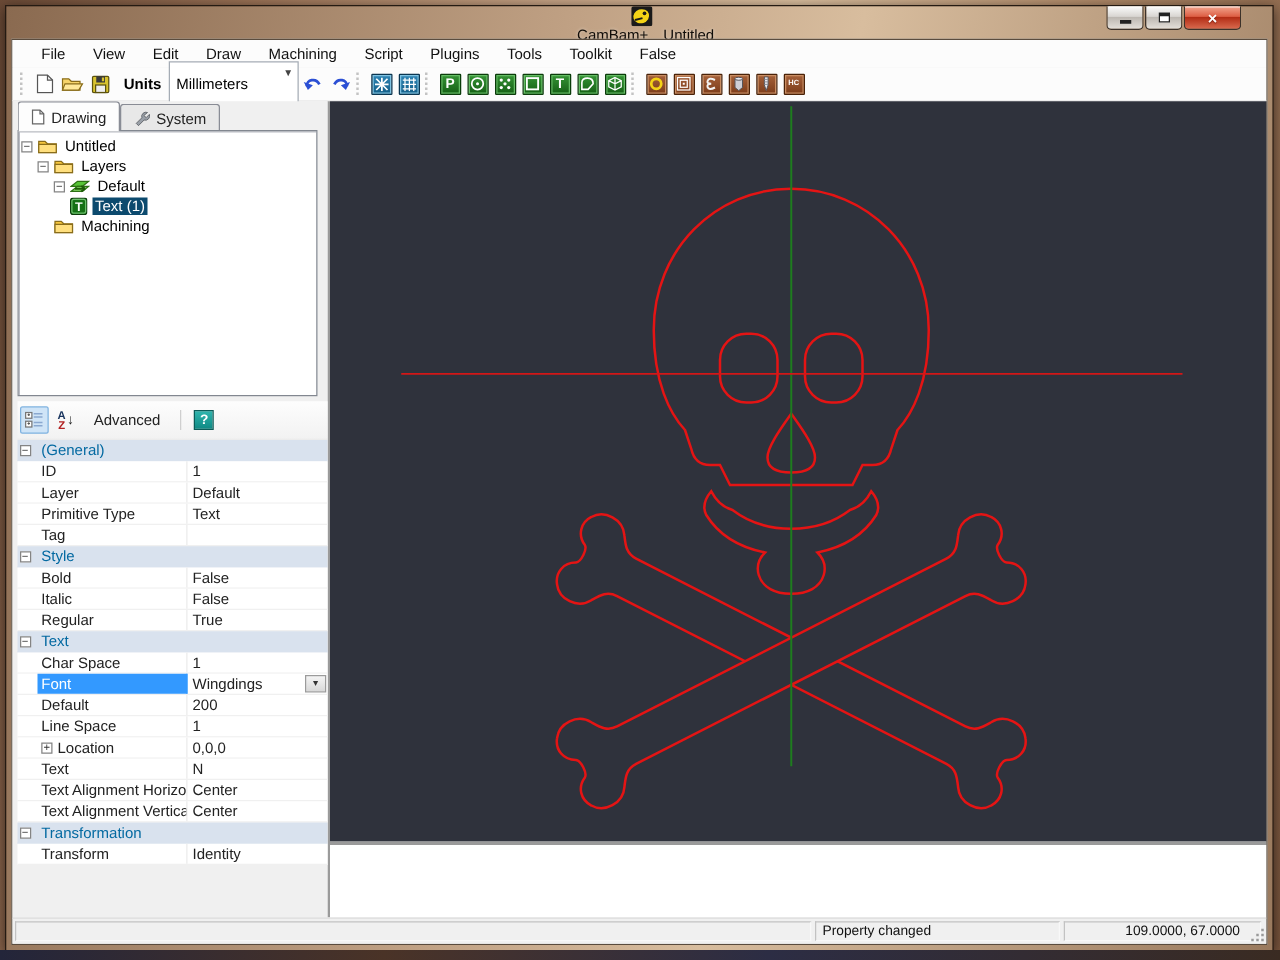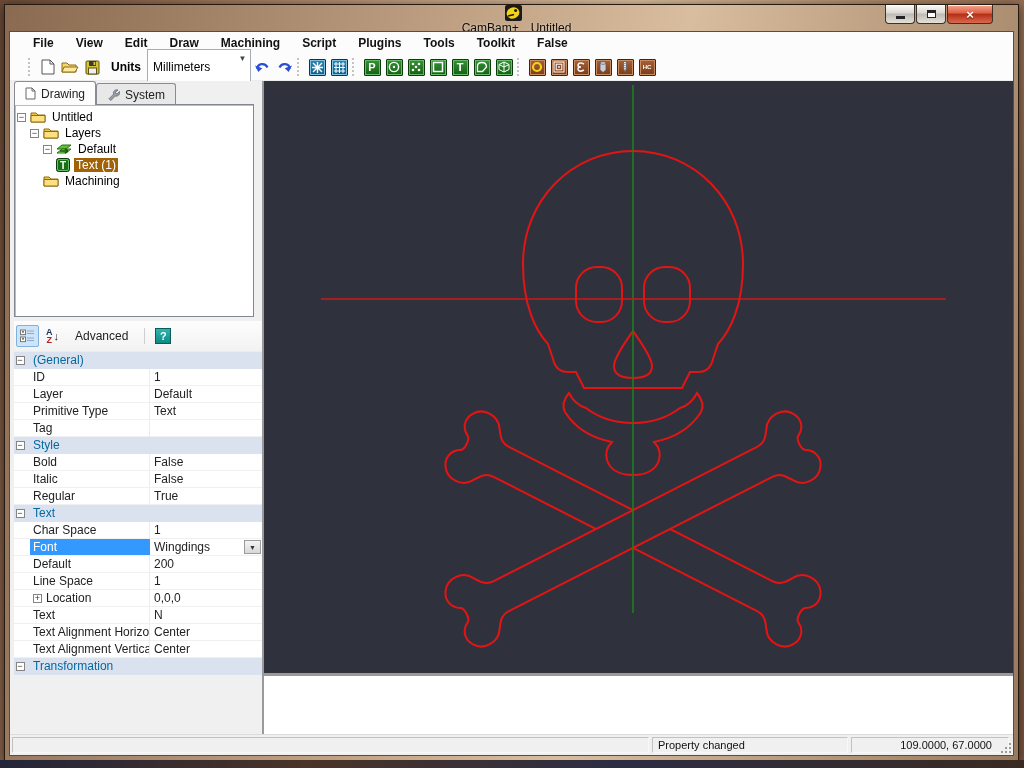--- a/index.html
+++ b/index.html
@@ -30,23 +30,23 @@
     background:linear-gradient(#f2a68f,#dd5f45 45%,#b32d16 50%,#d96a4e); }
   .glyph-min { width:9px; height:3px; background:#222; margin-top:7px; }
   .glyph-max { width:9px; height:8px; border:1px solid #222; border-top:3px solid #222; background:#fff; }
   .glyph-close { color:#fff; font-weight:bold; font-size:13px; text-shadow:0 1px 1px #7e1a08; }
 
   
   .client { position:absolute; left:4px; right:4px; top:26px; bottom:4px;
     background:#f0f0f0; border:1px solid #5a4c3e; display:flex; flex-direction:column; }
 
   .menubar { height:22px; background:#fcfcfc; display:flex; align-items:center; padding-left:12px; flex:0 0 auto; }
-  .menu-item { font-size:12px; color:#111; padding:3px 11px;font-weight:bold; }
-
-  .toolbar { height:27px; background:#fcfcfc; display:flex; align-items:center; padding-left:16px;
+  .menu-item { font-size:12px; color:#111; padding:3px 11px; }
+
+  .toolbar { height:27px; background:#fcfcfc; display:flex; align-items:center; padding-left:4px;
     flex:0 0 auto; border-bottom:1px solid #ededed; }
   .grip { width:5px; height:18px; border-left:2px dotted #c3c3c3; margin:0 4px 0 2px; }
   .tb-ico { width:20px; height:20px; display:flex; align-items:center; justify-content:center; margin:0 1px; }
   .units-label { font-size:12px; font-weight:bold; margin:0 6px 0 8px; }
   .units-combo { width:104px; height:37px; border:1px solid #a5acb5; background:#fff;
     display:flex; align-items:center; font-size:12px; padding-left:5px; position:relative; }
   .units-combo .arrow { position:absolute; right:0; top:0; width:15px; height:18px;
     display:flex; align-items:center; justify-content:center; color:#444; font-size:8px; }
   .sq-ico { width:17px; height:17px; display:flex; align-items:center; justify-content:center;
     color:#fff; font-weight:bold; font-size:11px; border-radius:1px; }
@@ -72,21 +72,21 @@
 
   
   .treebox { width:240px; height:213px; background:#fff; border:1px solid #828790;
     box-shadow:inset 1px 1px 0 #b9bcc4; padding:4px 2px; font-size:12px; position:relative; z-index:1; margin-top:-1px; }
   .tnode { height:16px; display:flex; align-items:center; white-space:nowrap; }
   .t-expander { width:9px; height:9px; border:1px solid #848484; background:#fff; margin-right:4px;
     display:inline-flex; align-items:center; justify-content:center; font-size:9px; line-height:7px; color:#333; flex:0 0 auto; }
   .t-spacer { width:13px; flex:0 0 auto; }
   .tnode .n-ico { margin-right:4px; display:inline-flex; flex:0 0 auto; }
   .t-label { padding:0 2px; }
-  .t-label.selected { background:#a16207; color:#fff; }
+  .t-label.selected { background:#0c4a6e; color:#fff; }
 
   
   .propbar { height:30px; display:flex; align-items:center; margin-top:4px;
     background:linear-gradient(#fdfdfd,#f2f2f2); }
   .pb-btn { height:22px; display:flex; align-items:center; justify-content:center; padding:0 3px; margin:0 2px; }
   .pb-btn.selected { background:#cfe4f7; border:1px solid #7fb2e0; border-radius:2px; }
   .pb-text { font-size:12px; color:#222; padding:0 6px; }
   .pb-sep { width:1px; height:16px; background:#cfcfcf; margin:0 5px; }
   .az { font-size:9px; font-weight:bold; line-height:8px; display:flex; flex-direction:column; align-items:center; }
   .az .a { color:#16325c; } .az .z { color:#b22222; }
@@ -520,20 +520,25 @@
               <span class="pmargin"></span>
               <span class="plabel">Text Alignment Vertical</span>
               <span class="pvalue">Center</span>
             </div>
             <div class="prow cat">
               <span class="pmargin">
                   <span class="t-expander">−</span>
                 </span>
               <span class="plabel">Transformation</span>
             </div>
+            <div class="prow">
+              <span class="pmargin"></span>
+              <span class="plabel">Transform</span>
+              <span class="pvalue">Identity</span>
+            </div>
           </div>
         </div>
 
         <div class="v-divider"></div>
 
         <div class="main">
 
           <div class="canvas">
             <svg width="753" height="592" viewBox="0 0 753 592">
 

